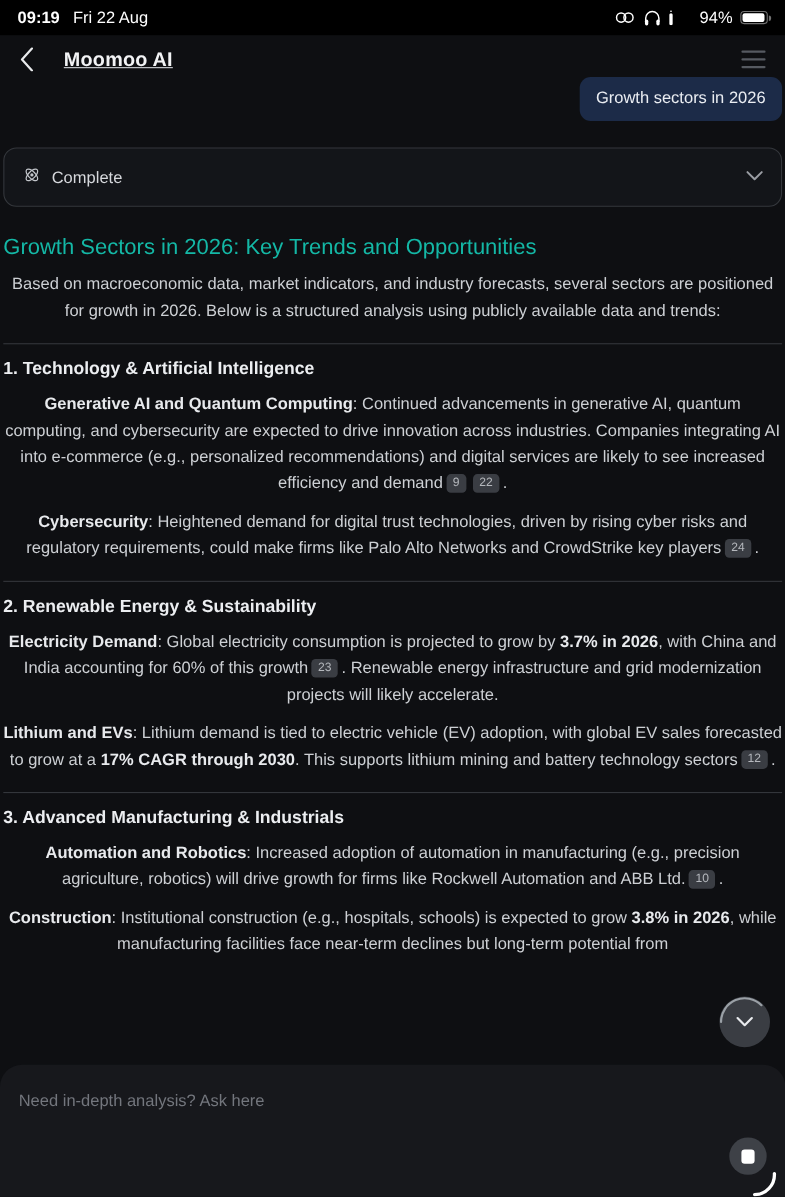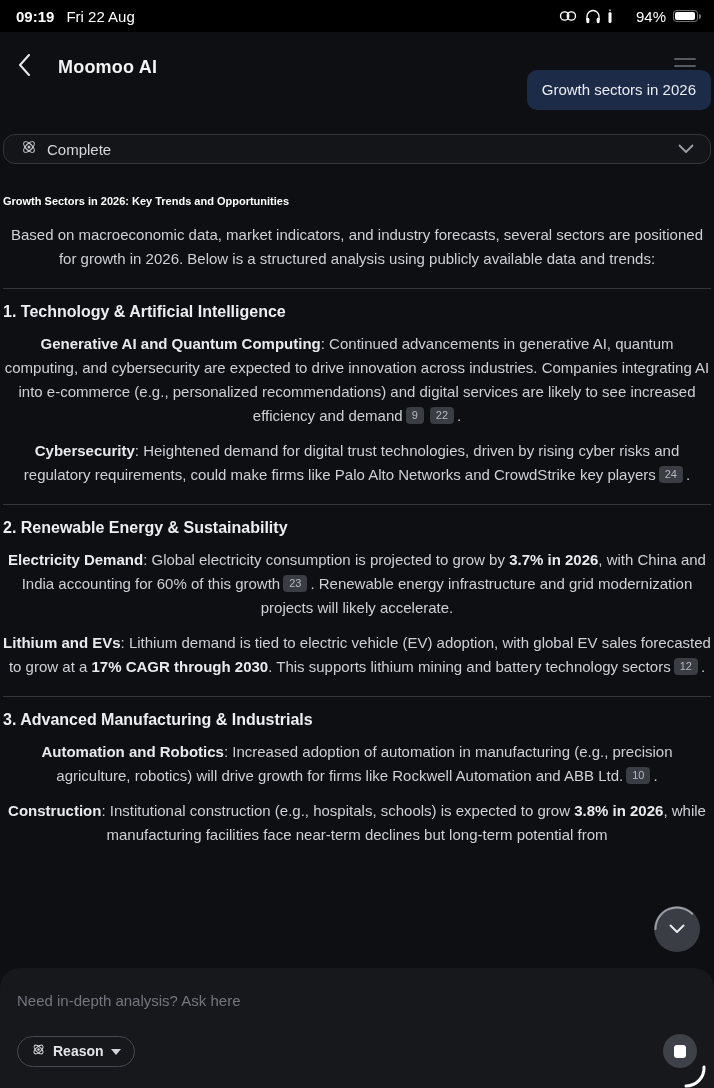--- a/index.html
+++ b/index.html
@@ -19,41 +19,41 @@
   .status-right svg { display:block; }
   .battery-pct { font-size:15px; font-weight:500;margin-left:17px; }
   .battery { width:25px; height:12px; border:1px solid rgba(255,255,255,.45); border-radius:3.5px;
     position:relative; display:flex; align-items:center; padding:1px; }
   .battery-fill { height:100%; background:#fff; border-radius:2px; }
   .battery-tip { position:absolute; right:-4px; top:3px; width:2px; height:5px;
     background:rgba(255,255,255,.45); border-radius:0 2px 2px 0; }
 
   
   .nav-bar { position:absolute; top:30px; left:0; right:0; height:48px;
-    display:flex; align-items:flex-end; padding:0 18px; }
+    display:flex; align-items:center; padding:0 18px;text-decoration:underline; }
   .back-btn { width:26px; height:26px; display:flex; align-items:center; cursor:pointer; }
   .nav-title { margin-left:14px; font-size:18px; font-weight:700; color:#f2f3f5; letter-spacing:.2px; }
   .menu-btn { margin-left:auto; display:flex; flex-direction:column; gap:5px; padding:4px 0; cursor:pointer; }
   .menu-btn span { display:block; width:22px; height:2px; background:#565a61; border-radius:1px; }
 
   
   .chat { position:absolute; top:70px; left:0; right:0; bottom:120px; padding:0 3px; overflow:hidden; }
   .bubble-row { display:flex; justify-content:flex-end; }
   .user-bubble { background:#1c2b48; color:#eaedf2; font-size:15px; line-height:20px;
     padding:10px 15px; border-radius:10px; max-width:420px; }
 
-  .status-panel { margin-top:24px; height:30px; border:1px solid #34373c; border-radius:12px;
+  .status-panel { margin-top:24px; height:54px; border:1px solid #34373c; border-radius:12px;
     background:#131519; display:flex; align-items:center; padding:0 16px; gap:9px; cursor:pointer; }
   .status-panel .atom { color:#c3c6cb; }
   .status-panel-label { font-size:15px; color:#d6d8dc; flex:1; }
   .chev { color:#9a9da3; }
 
   
   .article { margin-top:26px; }
-  .article-title { font-size:11px; font-weight:700; color:#ffffff; line-height:22px; }
+  .article-title { font-size:20px; font-weight:400; color:#14b8a6; line-height:22px; }
   .intro { margin-top:12px; font-size:15px; line-height:24px; color:#cdd0d4; }
   .divider { border:none; border-top:1px solid #33363b; margin:17px 0 0; }
   .section-heading { margin-top:14px; font-size:16px; font-weight:700; color:#eceef1; }
   .para { margin-top:11px; font-size:15px; line-height:24px; color:#cdd0d4;text-align:center; }
   .para b { color:#e8eaed; font-weight:700; }
   .cite { display:inline-block; background:#3a3d43; color:#b5b8bd; font-size:11px; line-height:15px;
     padding:1px 6px; border-radius:4px; margin:0 3px; vertical-align:2px; cursor:pointer; }
   .para.faded { position:relative; }
 
   .fade-bottom { position:absolute; left:0; right:0; bottom:112px; height:46px; pointer-events:none;
@@ -181,31 +181,20 @@
       <path d="M 1.5 23 A 21.5 21.5 0 0 1 38.2 7.8" fill="none" stroke="#9aa0a6" stroke-width="2" stroke-linecap="round"></path>
     </svg>
     <svg width="16" height="10" viewBox="0 0 16 10">
       <path d="M1.5 1.5 8 8l6.5-6.5" fill="none" stroke="#e9ebee" stroke-width="2" stroke-linecap="round" stroke-linejoin="round"></path>
     </svg>
   </div>
 
   <div class="composer">
     <div class="composer-input">Need in-depth analysis? Ask here</div>
     <div class="composer-row">
-      <div class="reason-btn">
-        <span>
-          <svg width="15" height="15" viewBox="0 0 24 24">
-              <circle cx="12" cy="12" r="2" fill="currentColor"></circle>
-              <ellipse cx="12" cy="12" rx="9" ry="4.2" fill="none" stroke="currentColor" stroke-width="1.6" transform="rotate(45 12 12)"></ellipse>
-              <ellipse cx="12" cy="12" rx="9" ry="4.2" fill="none" stroke="currentColor" stroke-width="1.6" transform="rotate(-45 12 12)"></ellipse>
-            </svg>
-        </span>
-        <span class="reason-label">Reason</span>
-        <span class="caret"></span>
-      </div>
       <div class="stop-btn">
         <span class="stop-square"></span>
       </div>
     </div>
     <svg class="corner-arc" width="30" height="30" viewBox="0 0 30 30">
       <path d="M 7 28 A 18 18 0 0 0 25 9" fill="none" stroke="#fff" stroke-width="3" stroke-linecap="round"></path>
     </svg>
   </div>
 
 </div>

